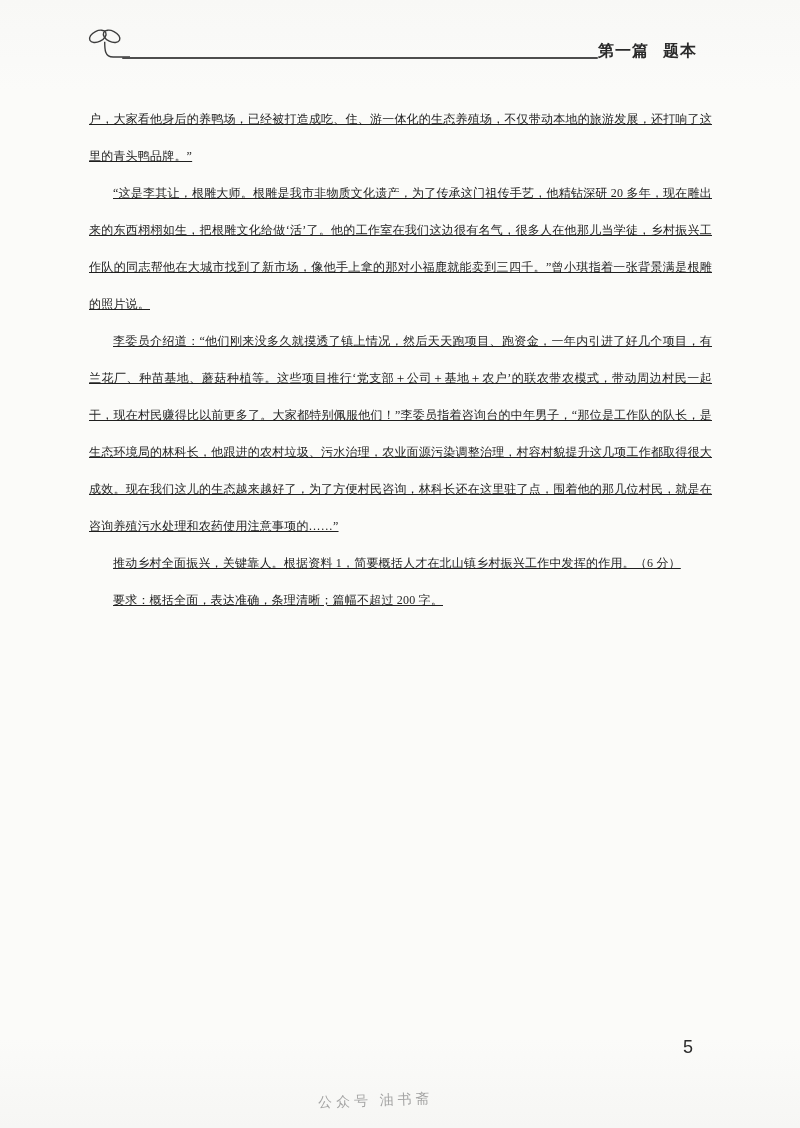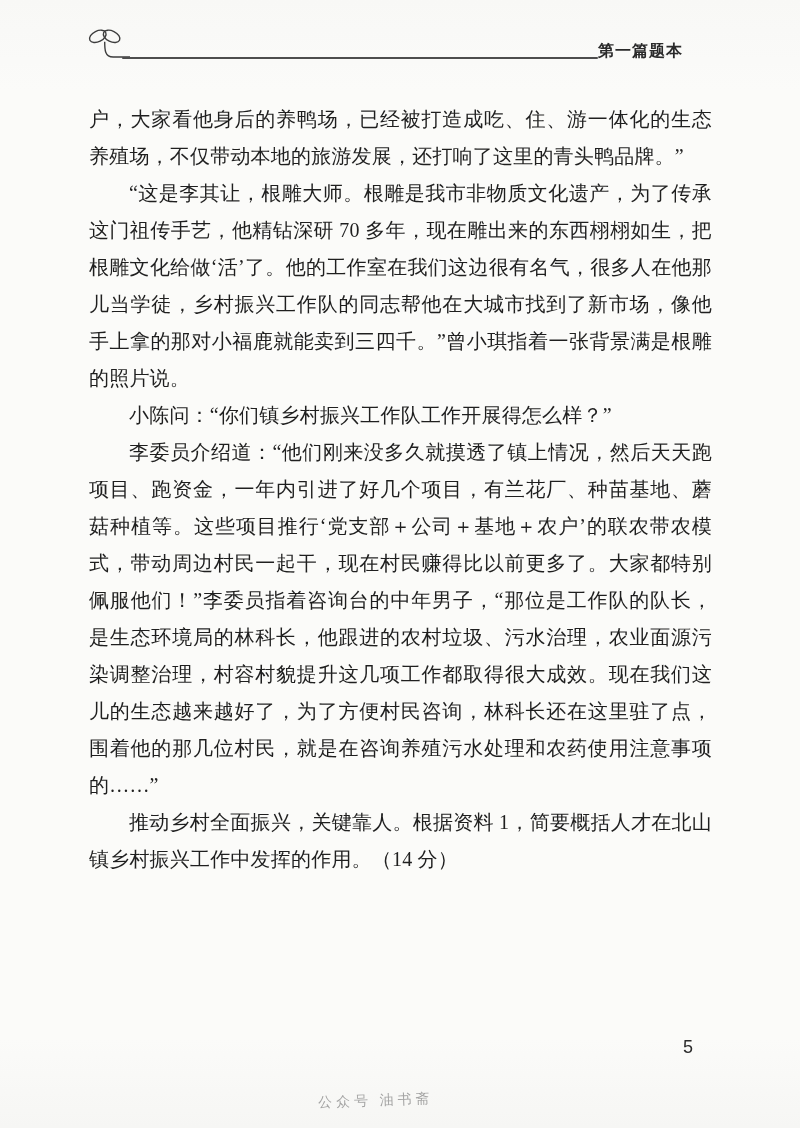--- a/index.html
+++ b/index.html
@@ -13,30 +13,31 @@
   .page{
     position:relative;width:800px;height:1128px;overflow:hidden;
     background:linear-gradient(180deg,#f8f8f6 0%,#fbfbf9 8%,#fbfbf9 92%,#f6f6f4 100%);
   }
   
   .sprout{position:absolute;left:84px;top:26px;width:46px;height:36px;}
   .header-rule{position:absolute;left:122px;top:57px;width:476px;height:2px;background:#4d4d4d;border-radius:1px;}
   .header-title{
     position:absolute;left:598px;top:41px;width:120px;
     font-size:16px;font-weight:700;color:#2a2a2a;
-    display:flex;justify-content:flex-start;
+    display:flex;gap:14px;justify-content:flex-start;
     font-family:"Liberation Sans","DejaVu Sans",sans-serif;
     letter-spacing:1px;white-space:nowrap;
   }
   
   .doc{
     position:absolute;left:89px;top:101px;width:623px;
-    font-size:20px;line-height:37px;
+    font-size:12px;line-height:37px;
     text-align:justify;
     letter-spacing:0.2px;
+    text-decoration:underline;
   }
   .doc p{margin:0;padding:0;}
   .doc p.ind{text-indent:2em;}
   
   .pagenum{
     position:absolute;left:668px;top:1037px;width:40px;
     font-size:18px;color:#2b2b2b;text-align:center;
     font-family:"Liberation Sans","DejaVu Sans",sans-serif;
   }
   .watermark{
@@ -57,22 +58,22 @@
     <path d="M27 20 C27 30 27 40 38 40 L60 40" stroke="#3d3d3d" stroke-width="1.8"></path>
   </svg>
   <div class="header-rule"></div>
   <div class="header-title">
     <span>第一篇</span>
     <span>题本</span>
   </div>
 
   <main class="doc">
     <p class="cont">户，大家看他身后的养鸭场，已经被打造成吃、住、游一体化的生态养殖场，不仅带动本地的旅游发展，还打响了这里的青头鸭品牌。”</p>
-    <p class="ind">“这是李其让，根雕大师。根雕是我市非物质文化遗产，为了传承这门祖传手艺，他精钻深研 70 多年，现在雕出来的东西栩栩如生，把根雕文化给做‘活’了。他的工作室在我们这边很有名气，很多人在他那儿当学徒，乡村振兴工作队的同志帮他在大城市找到了新市场，像他手上拿的那对小福鹿就能卖到三四千。”曾小琪指着一张背景满是根雕的照片说。</p>
-    <p class="ind">小陈问：“你们镇乡村振兴工作队工作开展得怎么样？”</p>
+    <p class="ind">“这是李其让，根雕大师。根雕是我市非物质文化遗产，为了传承这门祖传手艺，他精钻深研 20 多年，现在雕出来的东西栩栩如生，把根雕文化给做‘活’了。他的工作室在我们这边很有名气，很多人在他那儿当学徒，乡村振兴工作队的同志帮他在大城市找到了新市场，像他手上拿的那对小福鹿就能卖到三四千。”曾小琪指着一张背景满是根雕的照片说。</p>
     <p class="ind">李委员介绍道：“他们刚来没多久就摸透了镇上情况，然后天天跑项目、跑资金，一年内引进了好几个项目，有兰花厂、种苗基地、蘑菇种植等。这些项目推行‘党支部＋公司＋基地＋农户’的联农带农模式，带动周边村民一起干，现在村民赚得比以前更多了。大家都特别佩服他们！”李委员指着咨询台的中年男子，“那位是工作队的队长，是生态环境局的林科长，他跟进的农村垃圾、污水治理，农业面源污染调整治理，村容村貌提升这几项工作都取得很大成效。现在我们这儿的生态越来越好了，为了方便村民咨询，林科长还在这里驻了点，围着他的那几位村民，就是在咨询养殖污水处理和农药使用注意事项的……”</p>
-    <p class="ind">推动乡村全面振兴，关键靠人。根据资料 1，简要概括人才在北山镇乡村振兴工作中发挥的作用。（14 分）</p>
+    <p class="ind">推动乡村全面振兴，关键靠人。根据资料 1，简要概括人才在北山镇乡村振兴工作中发挥的作用。（6 分）</p>
+    <p class="ind">要求：概括全面，表达准确，条理清晰；篇幅不超过 200 字。</p>
   </main>
 
   <div class="pagenum">5</div>
   <div class="watermark">公众号 油书斋</div>
 
 </div>
 
 </body></html>

